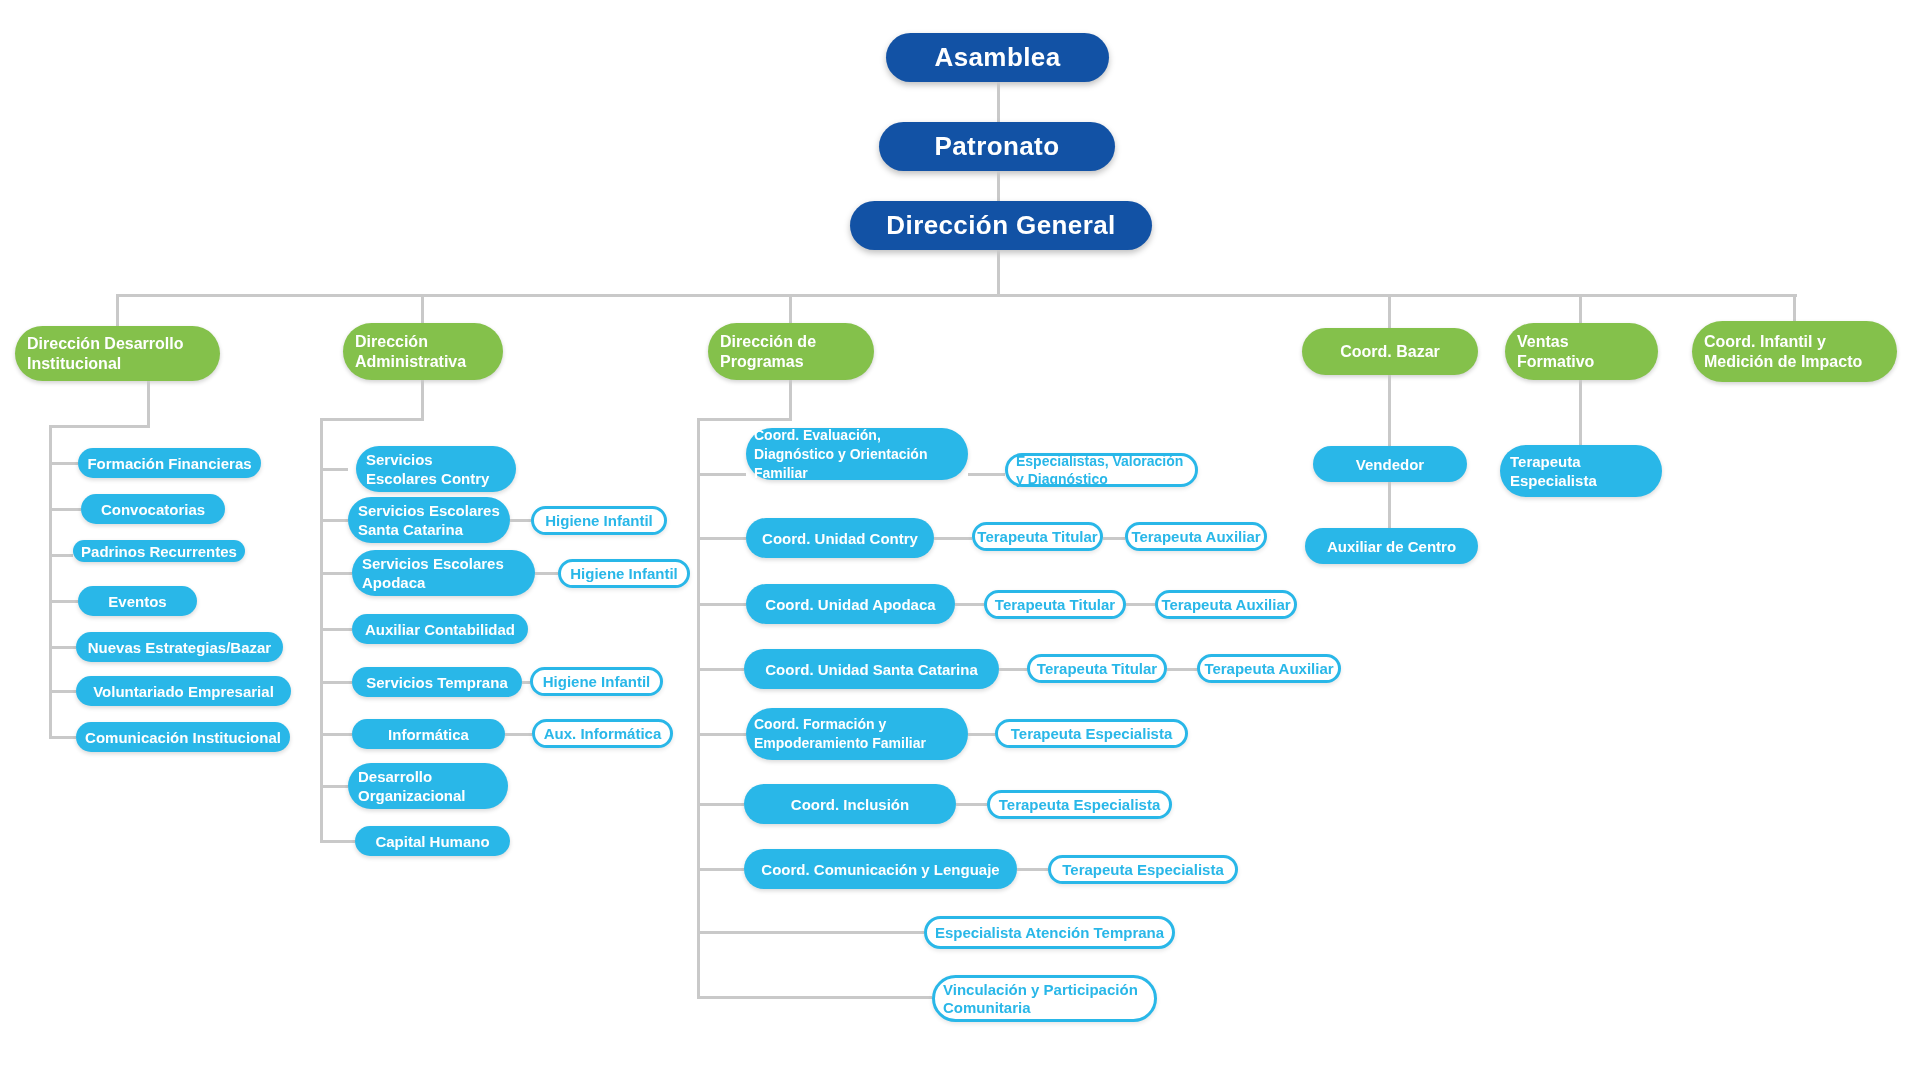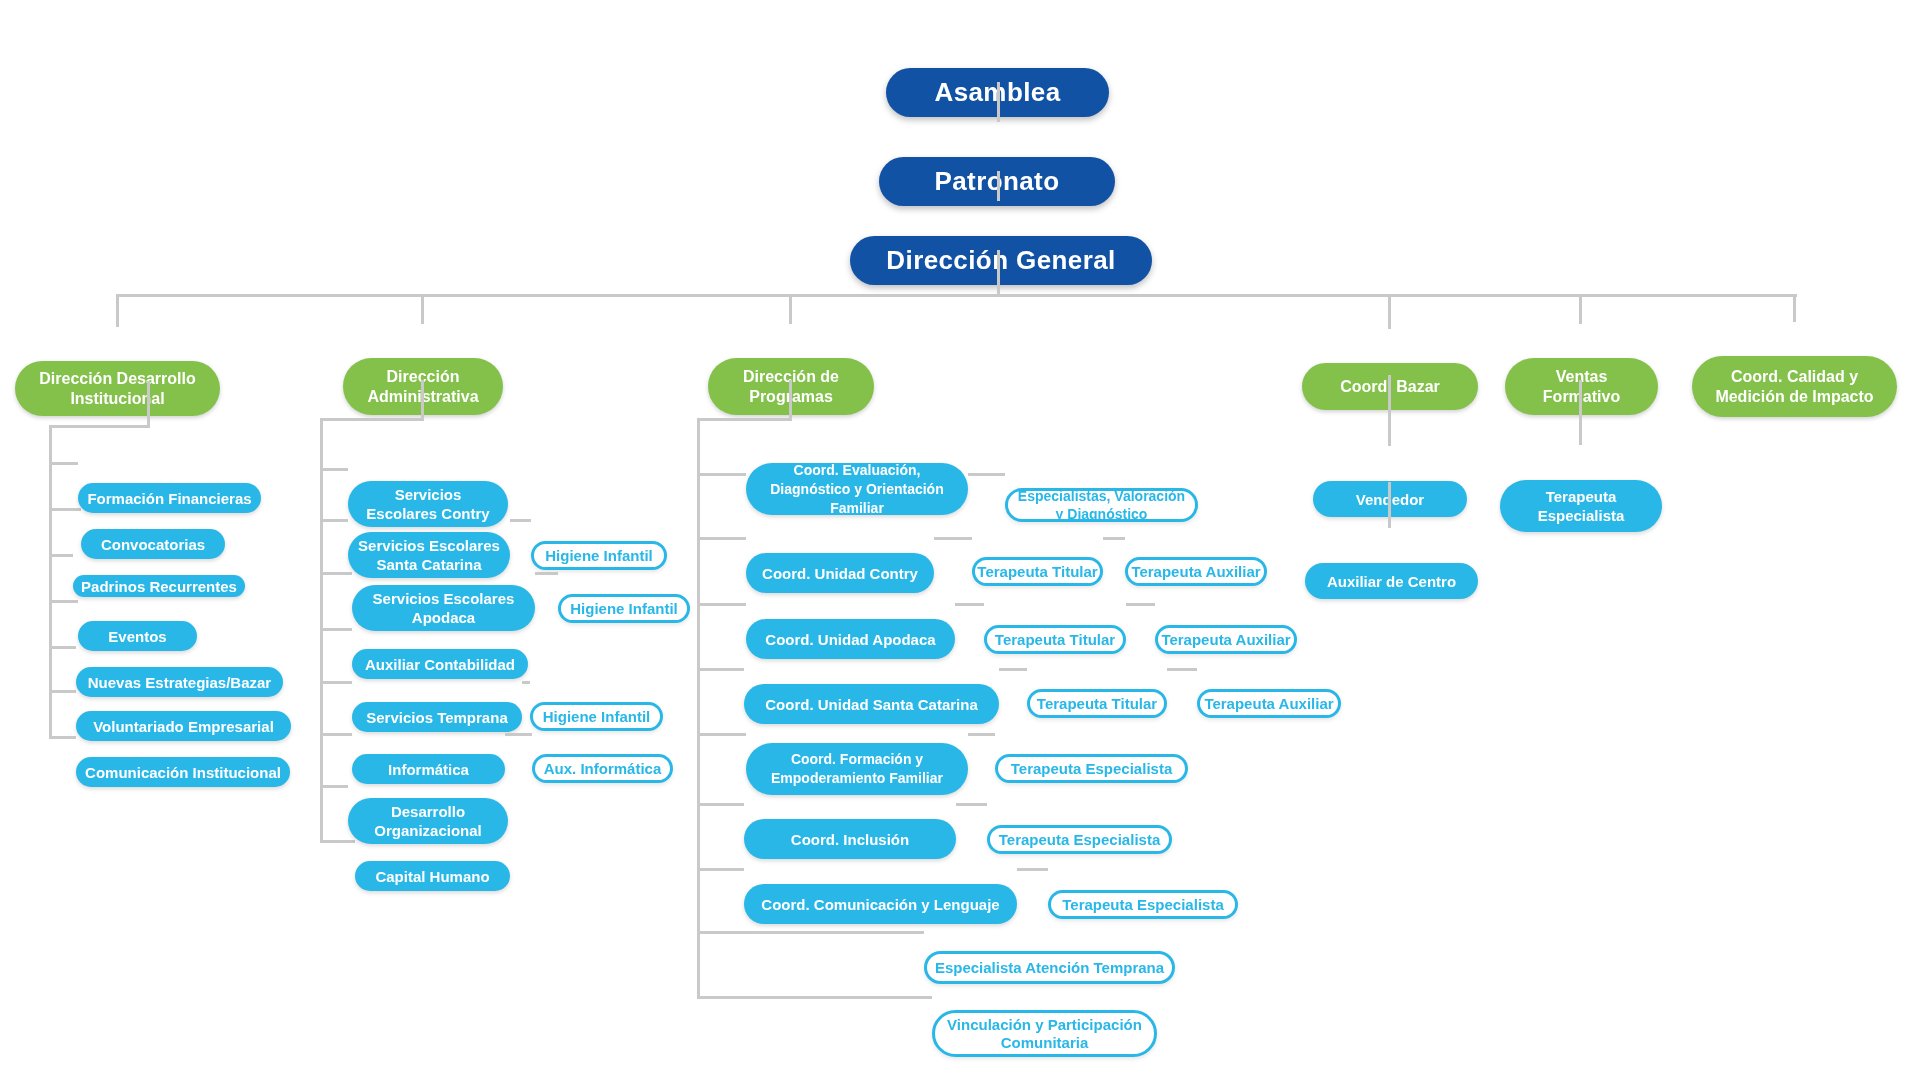--- a/index.html
+++ b/index.html
@@ -1,19 +1,19 @@
 <!DOCTYPE html>
 <html><head>
 <meta charset="utf-8">
 <style>
   html,body{margin:0;padding:0;background:#ffffff;}
   body{width:1920px;height:1080px;position:relative;overflow:hidden;
        font-family:"Liberation Sans",sans-serif;}
   .pill{position:absolute;display:flex;align-items:center;justify-content:center;
-        text-align:center;border-radius:40px;box-sizing:border-box;margin-top:35px;}
+        border-radius:40px;box-sizing:border-box;}
   .dark{background:#1252a5;color:#fff;font-size:26px;font-weight:700;
         letter-spacing:.4px;box-shadow:0 3px 6px rgba(0,0,0,.25);}
   .green{background:#84c14b;color:#fff;font-size:16px;font-weight:700;
          line-height:20px;padding:0 12px;box-shadow:0 2px 4px rgba(0,0,0,.18);}
   .cyan{background:#29b7e8;color:#fff;font-size:15px;font-weight:700;
         line-height:19px;padding:0 10px;box-shadow:0 2px 4px rgba(0,0,0,.15);}
   .outl{background:#fff;border:3px solid #29b7e8;color:#29b7e8;font-size:15px;
         font-weight:700;line-height:18px;padding:0 8px;
         box-shadow:0 2px 4px rgba(0,0,0,.10);}
   .sm{font-size:14px;}
@@ -36,21 +36,21 @@
 <i class="ln" style="left:789px;top:294px;width:3px;height:30px"></i>
 <i class="ln" style="left:1388px;top:294px;width:3px;height:35px"></i>
 <i class="ln" style="left:1579px;top:294px;width:3px;height:30px"></i>
 <i class="ln" style="left:1793px;top:294px;width:3px;height:28px"></i>
 
 <div class="pill green" style="left:15px;top:326px;width:205px;height:55px">Dirección Desarrollo Institucional</div>
 <div class="pill green" style="left:343px;top:323px;width:160px;height:57px">Dirección Administrativa</div>
 <div class="pill green" style="left:708px;top:323px;width:166px;height:57px">Dirección de Programas</div>
 <div class="pill green nw" style="left:1302px;top:328px;width:176px;height:47px">Coord. Bazar</div>
 <div class="pill green" style="left:1505px;top:323px;width:153px;height:57px">Ventas Formativo</div>
-<div class="pill green" style="left:1692px;top:321px;width:205px;height:61px">Coord. Calidad y Medición de Impacto</div>
+<div class="pill green" style="left:1692px;top:321px;width:205px;height:61px">Coord. Infantil y Medición de Impacto</div>
 
 <i class="ln" style="left:147px;top:381px;width:3px;height:46px"></i>
 <i class="ln" style="left:49px;top:425px;width:101px;height:3px"></i>
 <i class="ln" style="left:49px;top:425px;width:3px;height:313px"></i>
 <i class="ln" style="left:49px;top:462px;width:29px;height:3px"></i>
 <i class="ln" style="left:49px;top:508px;width:32px;height:3px"></i>
 <i class="ln" style="left:49px;top:554px;width:24px;height:3px"></i>
 <i class="ln" style="left:49px;top:600px;width:29px;height:3px"></i>
 <i class="ln" style="left:49px;top:646px;width:27px;height:3px"></i>
 <i class="ln" style="left:49px;top:690px;width:27px;height:3px"></i>
@@ -69,21 +69,21 @@
 <i class="ln" style="left:320px;top:418px;width:3px;height:425px"></i>
 <i class="ln" style="left:320px;top:468px;width:28px;height:3px"></i>
 <i class="ln" style="left:320px;top:519px;width:28px;height:3px"></i>
 <i class="ln" style="left:320px;top:572px;width:32px;height:3px"></i>
 <i class="ln" style="left:320px;top:628px;width:32px;height:3px"></i>
 <i class="ln" style="left:320px;top:681px;width:32px;height:3px"></i>
 <i class="ln" style="left:320px;top:733px;width:32px;height:3px"></i>
 <i class="ln" style="left:320px;top:785px;width:28px;height:3px"></i>
 <i class="ln" style="left:320px;top:840px;width:35px;height:3px"></i>
 
-<div class="pill cyan" style="left:348px;top:446px;width:160px;height:46px">Servicios Escolares Contry</div>
+<div class="pill cyan" style="left:356px;top:446px;width:160px;height:46px">Servicios Escolares Contry</div>
 <div class="pill cyan" style="left:348px;top:497px;width:162px;height:46px">Servicios Escolares Santa Catarina</div>
 <i class="ln" style="left:510px;top:519px;width:21px;height:3px"></i>
 <div class="pill outl nw" style="left:531px;top:506px;width:136px;height:29px">Higiene Infantil</div>
 
 <div class="pill cyan" style="left:352px;top:550px;width:183px;height:46px">Servicios Escolares Apodaca</div>
 <i class="ln" style="left:535px;top:572px;width:23px;height:3px"></i>
 <div class="pill outl nw" style="left:558px;top:559px;width:132px;height:29px">Higiene Infantil</div>
 
 <div class="pill cyan nw" style="left:352px;top:614px;width:176px;height:30px">Auxiliar Contabilidad</div>
 

